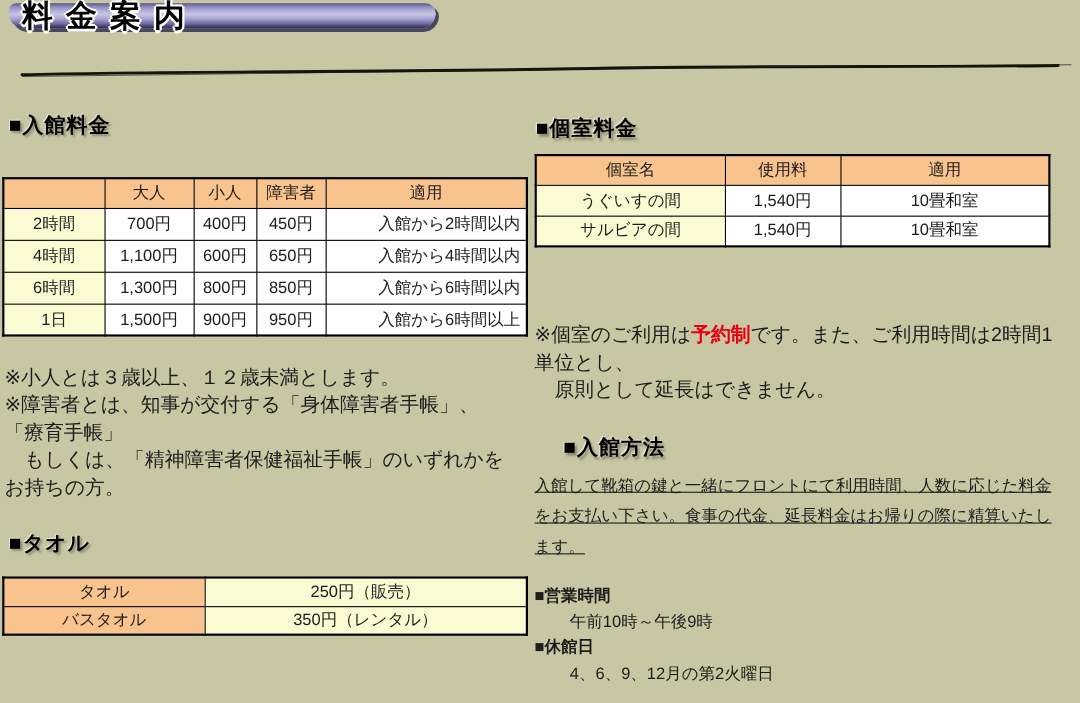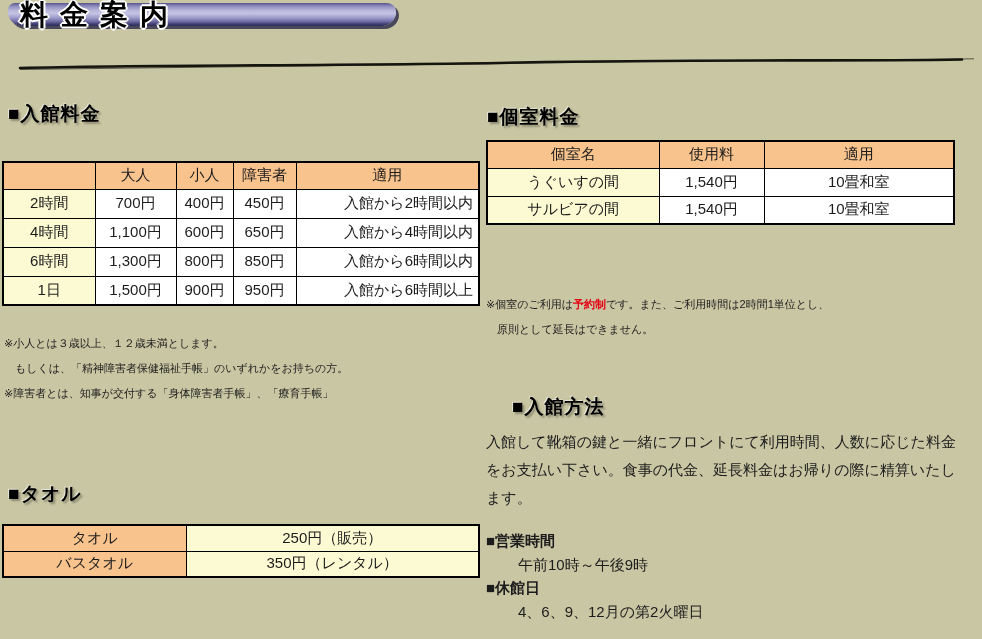--- a/index.html
+++ b/index.html
@@ -43,21 +43,21 @@
   .oc { background:#F8C38D; }
   .yc { background:#FCFAD2; }
   .wl { text-align:right; padding-left:22px; }
   .hrow td { height:27px; }
   .drow td { height:29px; }
   .prow1 td { height:58px; }
   .prow td { height:28px; }
   .trow td { height:26px; }
   
   .note {
-    position:absolute; font-size:11px; line-height:25px; color:#1c1c1c;
+    position:absolute; font-size:18px; line-height:25px; color:#1c1c1c;
   }
   .para {
     position:absolute; font-size:15px; line-height:28px; color:#1c1c1c;
   }
   .red { color:#E60012; font-weight:bold; }
   .subhead { position:absolute; font-size:15px; font-weight:bold; white-space:nowrap; }
   .subval  { position:absolute; font-size:15px; white-space:nowrap; }
   .brushline { position:absolute; left:0; top:52px; }
 </style>
 </head>
@@ -118,22 +118,22 @@
       <td>900円</td>
       <td>950円</td>
       <td class="wl">入館から6時間以上</td>
     </tr>
   </tbody>
     </table>
 </div>
 
 <div class="note" style="left:4px; top:331px; width:462px;">
   <div>※小人とは３歳以上、１２歳未満とします。</div>
+  <div>※障害者とは、知事が交付する「身体障害者手帳」、「療育手帳」</div>
   <div>　もしくは、「精神障害者保健福祉手帳」のいずれかをお持ちの方。</div>
-  <div>※障害者とは、知事が交付する「身体障害者手帳」、「療育手帳」</div>
 </div>
 
 <div class="h1jp" style="left:8px; top:481px;">■タオル</div>
 
 <div class="tblwrap" style="left:2px; top:524px;">
   <table>
     <colgroup>
         <col style="width:183px">
         <col style="width:293px">
       </colgroup>
@@ -179,18 +179,18 @@
     </table>
 </div>
 
 <div class="note" style="left:486px; top:292px; width:480px;">
   <span>※個室のご利用は</span><span class="red">予約制</span><span>です。また、ご利用時間は2時間1単位とし、</span>
   <div>　原則として延長はできません。</div>
 </div>
 
 <div class="h1jp" style="left:512px; top:394px;">■入館方法</div>
 
-<div class="para" style="left:486px; top:428px; width:478px;">入館して靴箱の鍵と一緒にフロントにて利用時間、人数に応じた料金をお支払い下さい。食事の代金、延長料金はお帰りの際に精算いたします。</div>
+<div class="para" style="left:486px; top:428px; width:478px;text-decoration:underline;">入館して靴箱の鍵と一緒にフロントにて利用時間、人数に応じた料金をお支払い下さい。食事の代金、延長料金はお帰りの際に精算いたします。</div>
 
 <div class="subhead" style="left:486px; top:532px;">■営業時間</div>
 <div class="subval" style="left:518px; top:556px;">午前10時～午後9時</div>
 <div class="subhead" style="left:486px; top:579px;">■休館日</div>
 <div class="subval" style="left:518px; top:603px;">4、6、9、12月の第2火曜日</div>
 
 </body></html>

